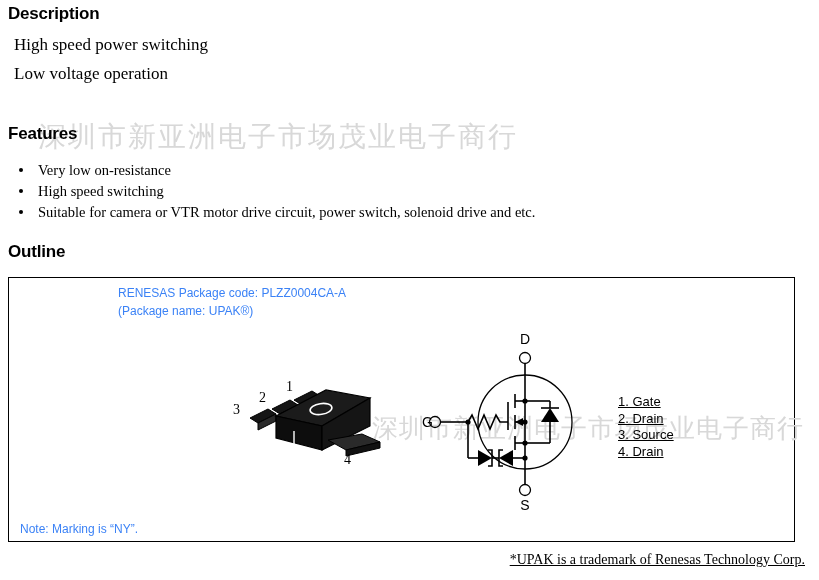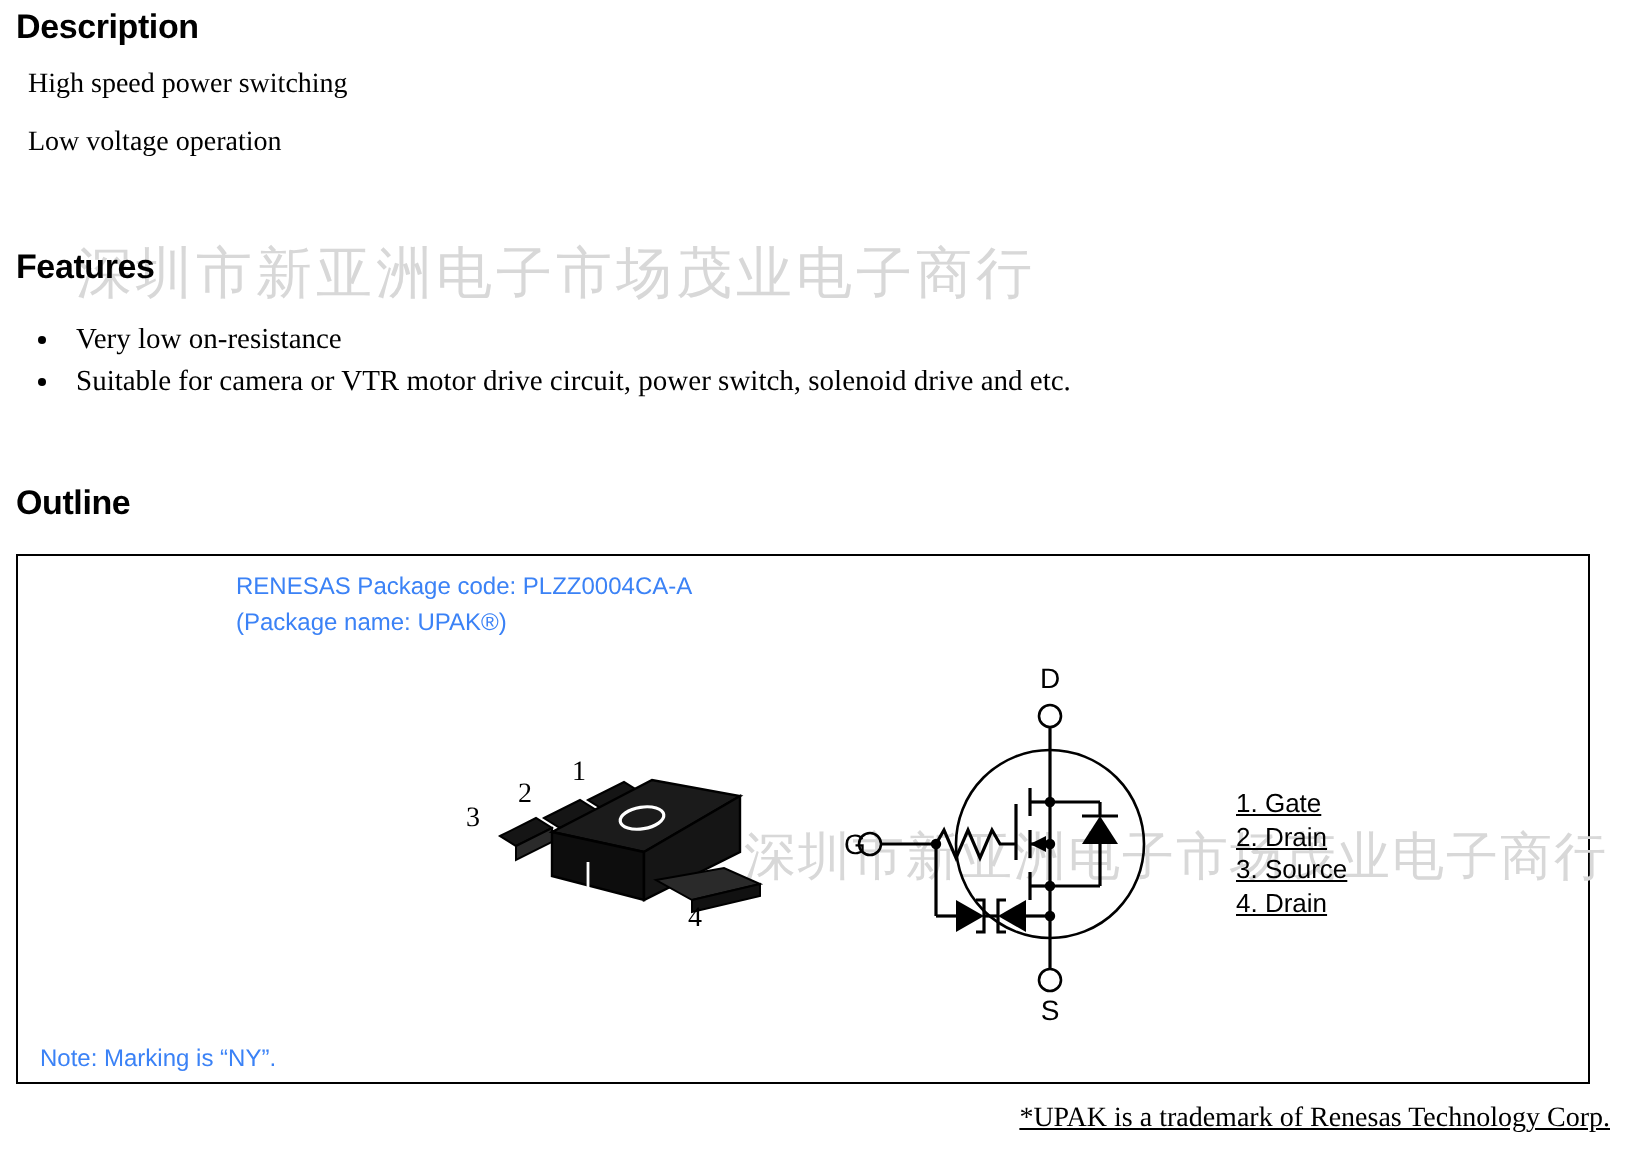--- a/index.html
+++ b/index.html
@@ -33,21 +33,21 @@
     white-space: nowrap;
   }
   #heading-description { left: 8px; top: 4px; }
   #heading-features    { left: 8px; top: 124px; }
   #heading-outline     { left: 8px; top: 242px; }
 
   
   .body-line {
     position: absolute;
     font-family: "Liberation Serif", serif;
-    font-size: 14px;
+    font-size: 17px;
     color: #000;
     white-space: nowrap;
   }
   #desc-line-0 { left: 14px; top: 35px; }
   #desc-line-1 { left: 14px; top: 64px; }
 
   
   .bullet-list {
     position: absolute;
     left: 14px;
@@ -172,20 +172,24 @@
   <div class="body-line" id="desc-line-1">Low voltage operation</div>
 
   <div class="watermark" id="watermark-top">深圳市新亚洲电子市场茂业电子商行</div>
 
   <div class="section-heading" id="heading-features">Features</div>
 
   <div class="bullet-list">
     <div class="bullet-row">
       <span class="bullet-dot"></span>
       <span class="bullet-text">Very low on-resistance</span>
+    </div>
+    <div class="bullet-row">
+      <span class="bullet-dot"></span>
+      <span class="bullet-text">High speed switching</span>
     </div>
     <div class="bullet-row">
       <span class="bullet-dot"></span>
       <span class="bullet-text">Suitable for camera or VTR motor drive circuit, power switch, solenoid drive and etc.</span>
     </div>
   </div>
 
   <div class="section-heading" id="heading-outline">Outline</div>
 
   <div id="outline-box"></div>

